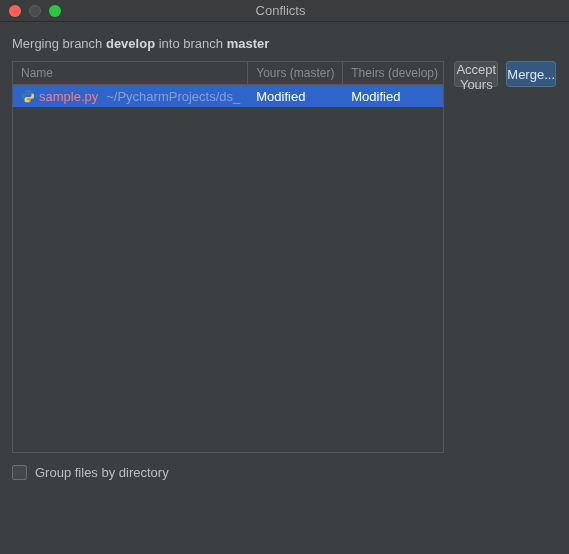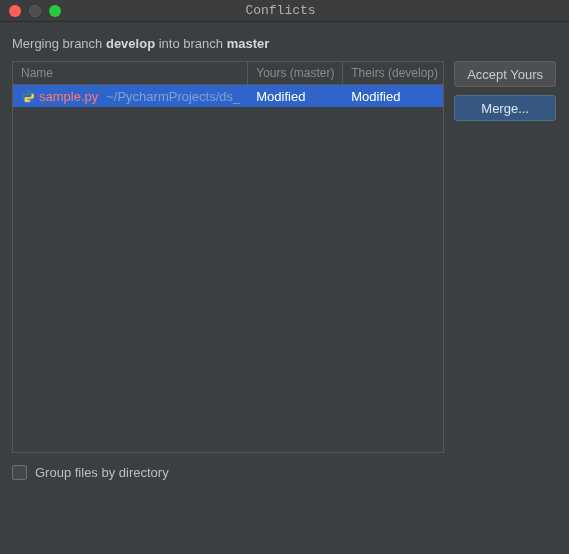--- a/index.html
+++ b/index.html
@@ -16,21 +16,21 @@
     position: relative;
     border-bottom: 1px solid #2b2b2b;
   }
   .traffic { display: flex; gap: 8px; margin-left: 9px; }
   .tl { width: 12px; height: 12px; border-radius: 50%; }
   .tl.red { background: #ff5f57; }
   .tl.grey1 { background: #4b4d4f; border:1px solid #5a5c5e; }
   .tl.green { background: #28c840; }
   .titlebar-title {
     position: absolute; left: 0; right: 8px; text-align: center;
-    color: #b0b0b0; font-size: 13px; pointer-events: none; font-family: Liberation Mono, monospace;
+    color: #b0b0b0; font-size: 13px; pointer-events: none;
   }
   .content { padding: 10px 13px 12px 12px; }
   .merge-msg { color: #bdbdbd; margin: 4px 0 10px 0; font-size: 13px; }
   .merge-msg b { color: #d6d6d6; font-weight: 600; }
   .main-row { display: flex; gap: 10px; }
   .table-wrap {
     flex: 1;
     background: #3c3f41;
     border: 1px solid #555759;
     height: 392px;
@@ -52,21 +52,21 @@
     background: #2f65ca; color: #fff;
     height: 22px; font-size: 13px;
   }
   .td { padding: 0 8px; white-space: nowrap; overflow: hidden; }
   .td-name { flex: 1; display: flex; align-items: center; gap: 4px; overflow: hidden; }
   .td-yours { width: 95px; }
   .td-theirs { width: 100px; }
   .file-icon { width: 14px; height: 14px; flex-shrink: 0; }
   .fname { color: #ff7b72; text-align: right; }
   .fpath { color: #a9b7d8; opacity: 0.7; margin-left: 4px; }
-  .btns { width: 109px; display: flex; flex-direction: column; gap: 8px; }
+  .btns { width: 109px; display: flex; flex-direction: row; gap: 8px; }
   button.act {
     height: 26px; background: #4c5052;
     border: 1px solid #5e6060; color: #c9c9c9;
     font-size: 13px; border-radius: 3px; cursor: pointer;
   }
   button.act.primary {
     background: #365880; border-color: #4a708b; color: #d8e6f2;
   }
   .footer-row {
     display: flex; align-items: center; margin-top: 12px;

